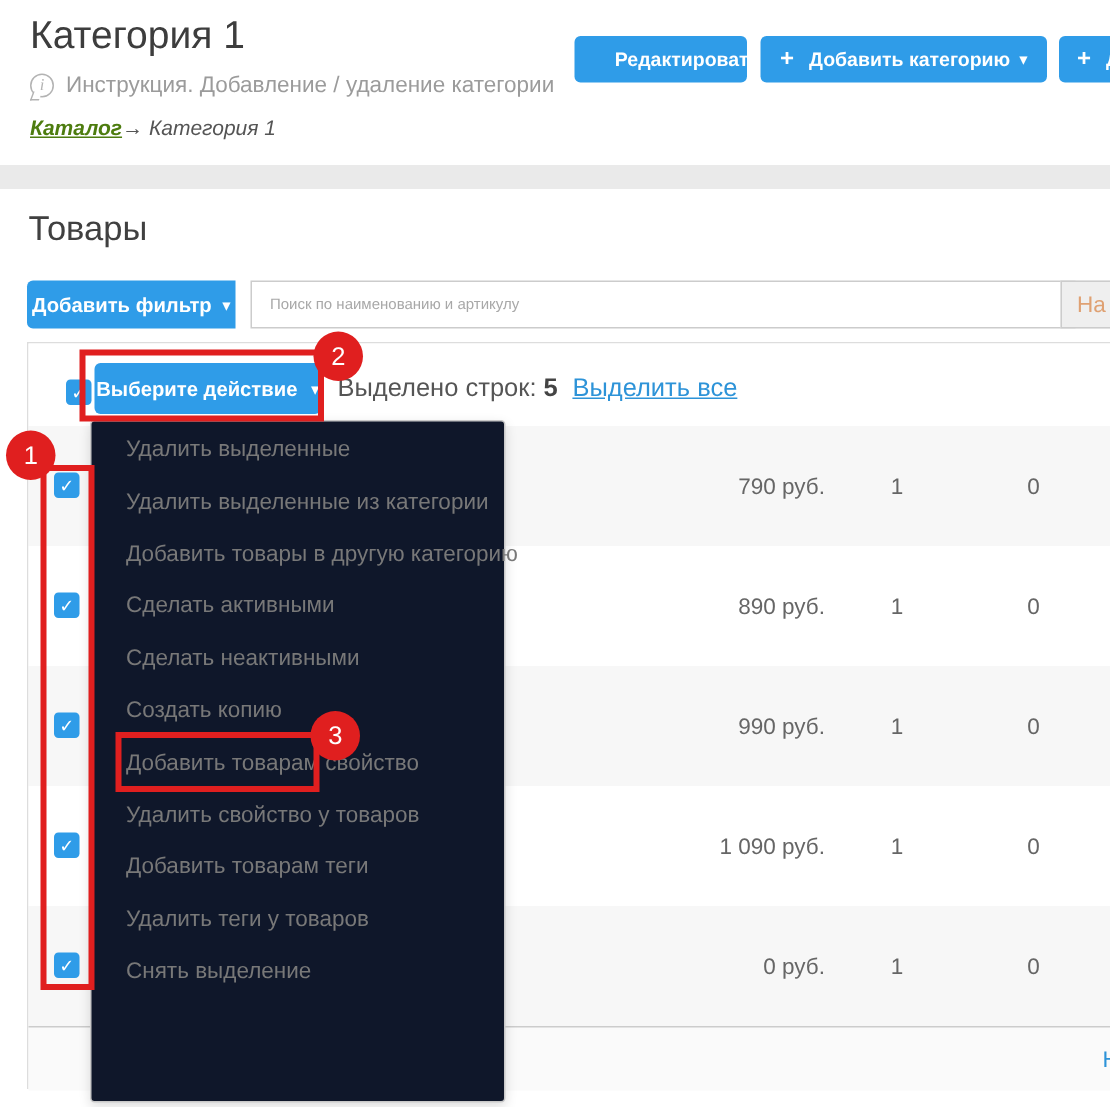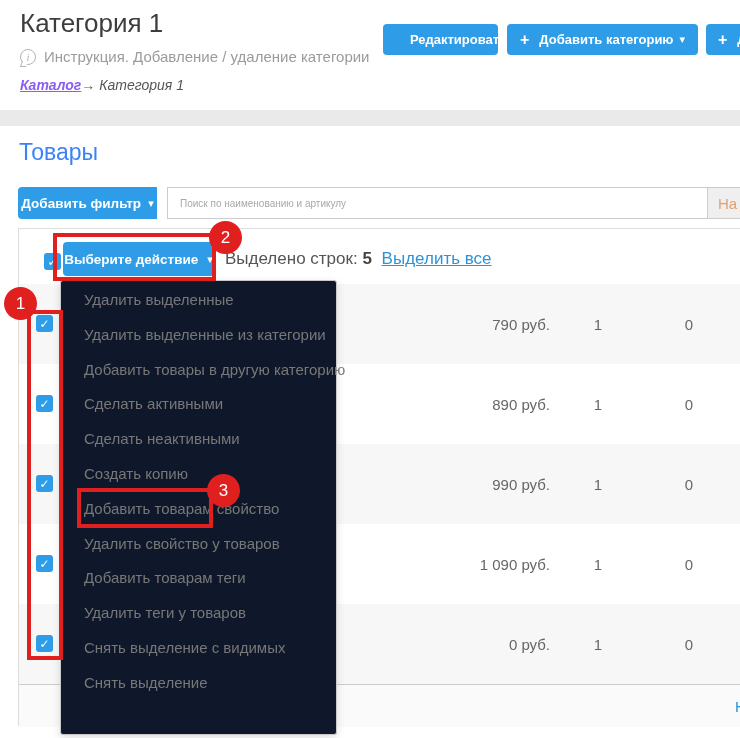--- a/index.html
+++ b/index.html
@@ -11,35 +11,35 @@
   
   .title { position:absolute; left:20px; top:8px; font-size:26px; font-weight:400; color:#3d3d3d; }
   .instruction { position:absolute; left:20px; top:48px; display:flex; align-items:center; gap:8px;
     color:#9b9b9b; font-size:15px; cursor:pointer; }
   .info-icon { width:16px; height:16px; min-width:16px; border:1px solid #b3b3b3; border-radius:50%;
     color:#b3b3b3; font-size:11px; font-style:italic; font-family:"Liberation Serif",serif;
     display:flex; align-items:center; justify-content:center; position:relative; }
   .info-icon::after { content:""; position:absolute; left:0px; bottom:-3px; width:5px; height:5px;
     background:#fff; border-left:1px solid #b3b3b3; border-bottom:1px solid #b3b3b3; transform:skewX(-20deg); }
   .breadcrumb { position:absolute; left:20px; top:77px; font-size:14px; font-style:italic; color:#555; }
-  .breadcrumb .bc-link { font-weight:bold; text-decoration:underline; color:#8b5cf6; cursor:pointer; }
+  .breadcrumb .bc-link { font-weight:bold; text-decoration:underline; color:#4d7c0f; cursor:pointer; }
   .btn-blue { background:#2f9ce8; color:#fff; border:none; border-radius:4px; font-weight:bold;
     font-size:13px; display:flex; align-items:center; justify-content:center; cursor:pointer;
     font-family:"Liberation Sans","DejaVu Sans",sans-serif; }
   .btn-edit { position:absolute; left:383px; top:24px; width:115px; height:31px;padding-left:36px; }
   .btn-add-cat { position:absolute; left:507px; top:24px; width:191px; height:31px;
     justify-content:flex-start; padding:0 13px; }
   .btn-add-cat .plus { font-size:16px; margin-right:10px; }
   .btn-add-cat .caret { margin-left:auto; font-size:11px; }
   .btn-add-partial { position:absolute; left:706px; top:24px; width:90px; height:31px;
     justify-content:flex-start; padding:0 12px; }
   .btn-add-partial .plus { font-size:16px; margin-right:10px; }
   .divider { position:absolute; left:0; top:110px; width:740px; height:16px; background:#eaeaea; }
   
-  .products-heading { position:absolute; left:19px; top:139px; font-size:23px; font-weight:400; color:#3b82f6; }
+  .products-heading { position:absolute; left:19px; top:139px; font-size:23px; font-weight:400; color:#404040; }
   .btn-filter { position:absolute; left:18px; top:187px; width:139px; height:32px;
     border-radius:4px 0 0 4px; font-size:13.5px; gap:7px; }
   .btn-filter .caret { font-size:11px; }
   .search-input { position:absolute; left:167px; top:187px; width:550px; height:32px;
     border:1px solid #ccc; padding:0 12px; font-size:10px; color:#555; outline:none;
     font-family:"Liberation Sans","DejaVu Sans",sans-serif; }
   .search-input::placeholder { color:#a8a8a8; }
   .btn-search { position:absolute; left:707px; top:187px; width:48px; height:32px;
     background:#efefef; border:1px solid #ccc; color:#dfa173; font-size:15px;
     display:flex; align-items:center; padding-left:10px; cursor:pointer;
@@ -181,21 +181,20 @@
     <div class="menu-item">Удалить выделенные</div>
     <div class="menu-item">Удалить выделенные из категории</div>
     <div class="menu-item">Добавить товары в другую категорию</div>
     <div class="menu-item">Сделать активными</div>
     <div class="menu-item">Сделать неактивными</div>
     <div class="menu-item">Создать копию</div>
     <div class="menu-item">Добавить товарам свойство</div>
     <div class="menu-item">Удалить свойство у товаров</div>
     <div class="menu-item">Добавить товарам теги</div>
     <div class="menu-item">Удалить теги у товаров</div>
-    <div class="menu-item">Снять выделение с видимых</div>
     <div class="menu-item">Снять выделение</div>
   </div>
 
   <div class="anno-box box1"></div>
   <div class="anno-box box2"></div>
   <div class="anno-box box3"></div>
   <div class="anno-circle circle1">1</div>
   <div class="anno-circle circle2">2</div>
   <div class="anno-circle circle3">3</div>
 

